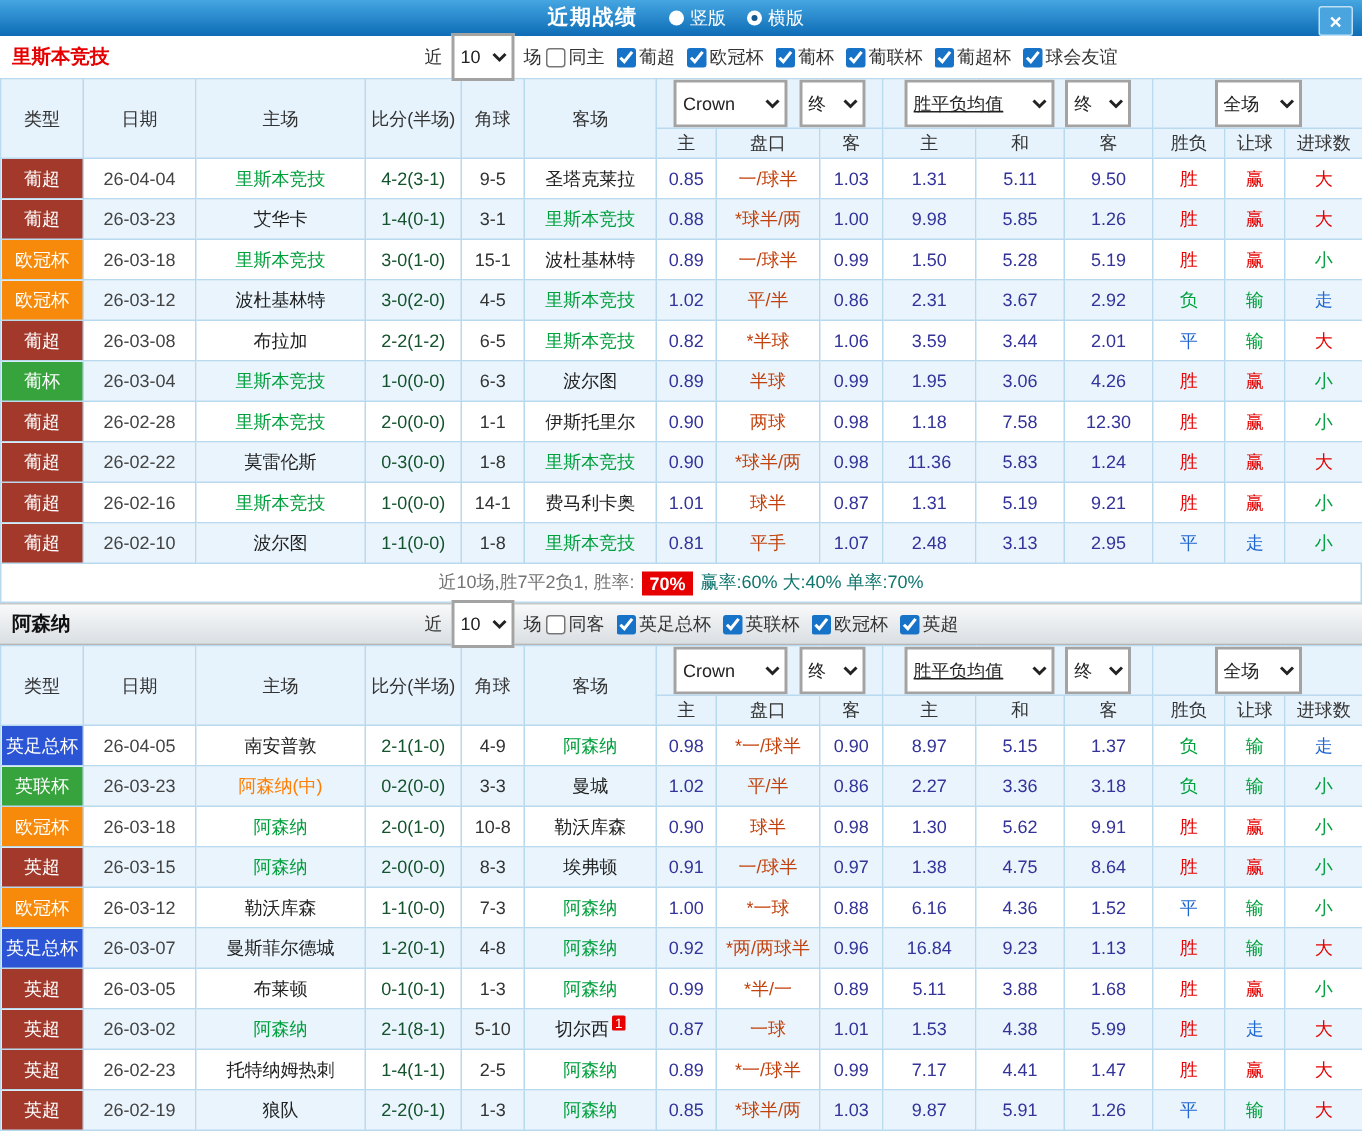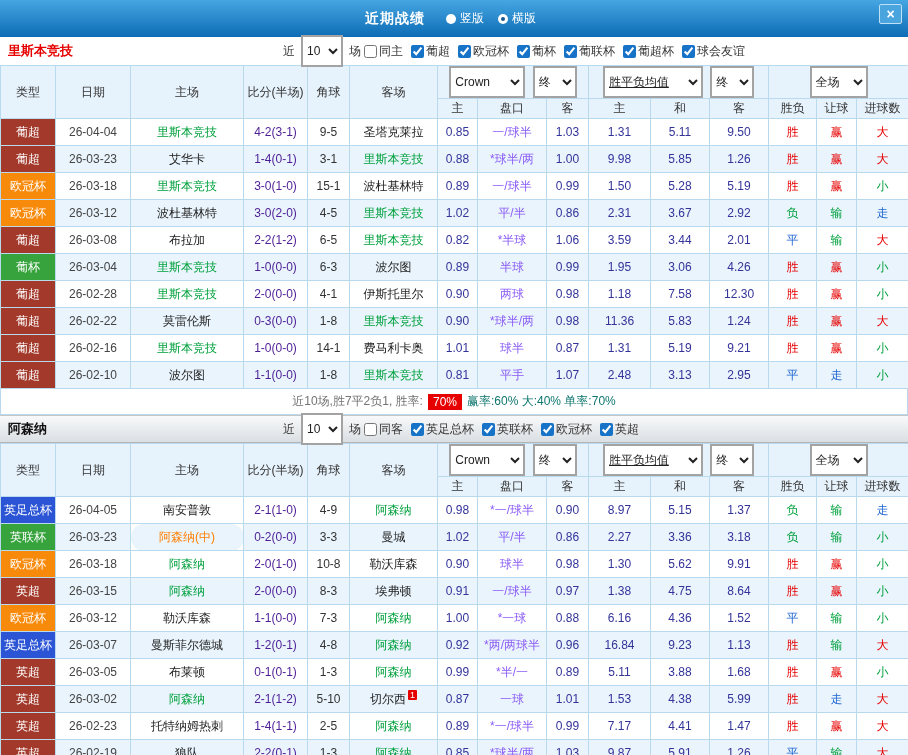--- a/index.html
+++ b/index.html
@@ -3,21 +3,21 @@
 <meta charset="utf-8">
 <style>
   * { box-sizing: border-box; }
   html,body { margin:0; padding:0; }
   body {
     width:908px; height:755px; overflow:hidden; background:#fff;
     font-family:"Liberation Sans","DejaVu Sans",sans-serif; font-size:12px; color:#333;
   }
   
   .titlebar {
-    height:37px; background:linear-gradient(#45a6e2,#0d6cb5);
+    height:24px; background:linear-gradient(#45a6e2,#0d6cb5);
     display:flex; align-items:center; justify-content:center; position:relative; color:#fff;
   }
   .titlebar .title { font-weight:bold; font-size:14px; margin-right:14px; letter-spacing:1px; }
   .radio-opt { display:inline-flex; align-items:center; gap:4px; margin:0 7px; cursor:pointer; font-size:12px; color:#fff; }
   .radio { width:10px; height:10px; border-radius:50%; background:#fff; display:inline-block; position:relative; }
   .radio.on::after { content:""; position:absolute; left:3px; top:3px; width:4px; height:4px; border-radius:50%; background:#15578f; }
   .close-btn {
     position:absolute; right:6px; top:4px; width:23px; height:20px;
     background:#4aa4de; border:1px solid #bfe0f5; border-radius:2px;
     color:#fff; font-weight:bold; font-size:14px; line-height:17px; text-align:center; cursor:pointer; padding:0;
@@ -40,36 +40,36 @@
   
   table { width:908px; border-collapse:collapse; table-layout:fixed; }
   th,td { border:1px solid #b9d9ef; text-align:center; overflow:hidden; white-space:nowrap; padding:0 1px; }
   thead th { height:20px; background:#e7f3fc; font-weight:normal; color:#333; }
   tbody td { height:27px; }
   tr.alt { background:#e9f4fc; }
   td.badge { color:#fff; }
   td.date { color:#444; }
   td.team { color:#222; cursor:pointer; }
   td.team.self { color:#00a03c; }
-  td.team.mid { color:#ff7e00;border-radius:13px; }
-  td.score { color:#4c1d95; }
+  td.team.mid { color:#ff7e00; }
+  td.score { color:#14532d; }
   td.corner { color:#333; }
   td.odds { color:#333399; }
-  td.hcap { color:#8b5cf6; }
+  td.hcap { color:#c2410c; }
   td.res.win { color:#e60000; }
   td.res.push { color:#2067d2; }
   td.res.loss { color:#00a03c; }
   sup.card { background:#e60000; color:#fff; font-size:9px; padding:0 2px; margin-left:2px; border-radius:1px; }
   
   .summary {
     height:26px; border:1px solid #b9d9ef; border-top:none;
     display:flex; align-items:center; justify-content:center; gap:5px; background:#fff;
   }
   .sum-prefix { color:#737373; }
-  .rate-chip { background:#e60000; color:#fff; font-weight:normal; padding:1px 5px; }
+  .rate-chip { background:#e60000; color:#fff; font-weight:bold; padding:1px 5px; }
   .sum-suffix { color:#0f766e; }
 </style>
 </head>
 <body>
 
 <div class="titlebar">
   <span class="title">近期战绩</span>
   <span id="layout-options"><label class="radio-opt"><span class="radio"></span>竖版</label><label class="radio-opt"><span class="radio on"></span>横版</label></span>
   <button class="close-btn">×</button>
 </div>
@@ -243,21 +243,21 @@
         <td class="odds">4.26</td>
         <td class="res win">胜</td>
         <td class="res win">赢</td>
         <td class="res loss">小</td>
       </tr>
       <tr>
         <td class="badge" style="background: rgb(162, 57, 43);">葡超</td>
         <td class="date">26-02-28</td>
         <td class="team self">里斯本竞技</td>
         <td class="score">2-0(0-0)</td>
-        <td class="corner">4-1</td>
+        <td class="corner">1-1</td>
         <td class="team ">伊斯托里尔</td>
         <td class="odds">0.90</td>
         <td class="hcap">两球</td>
         <td class="odds">0.98</td>
         <td class="odds">1.18</td>
         <td class="odds">7.58</td>
         <td class="odds">12.30</td>
         <td class="res win">胜</td>
         <td class="res win">赢</td>
         <td class="res loss">小</td>
@@ -505,21 +505,21 @@
         <td class="odds">3.88</td>
         <td class="odds">1.68</td>
         <td class="res win">胜</td>
         <td class="res win">赢</td>
         <td class="res loss">小</td>
       </tr>
       <tr class="alt">
         <td class="badge" style="background: rgb(162, 57, 43);">英超</td>
         <td class="date">26-03-02</td>
         <td class="team self">阿森纳</td>
-        <td class="score">2-1(1-2)</td>
+        <td class="score">2-1(8-1)</td>
         <td class="corner">5-10</td>
         <td class="team ">切尔西<sup class="card">1</sup></td>
         <td class="odds">0.87</td>
         <td class="hcap">一球</td>
         <td class="odds">1.01</td>
         <td class="odds">1.53</td>
         <td class="odds">4.38</td>
         <td class="odds">5.99</td>
         <td class="res win">胜</td>
         <td class="res push">走</td>

